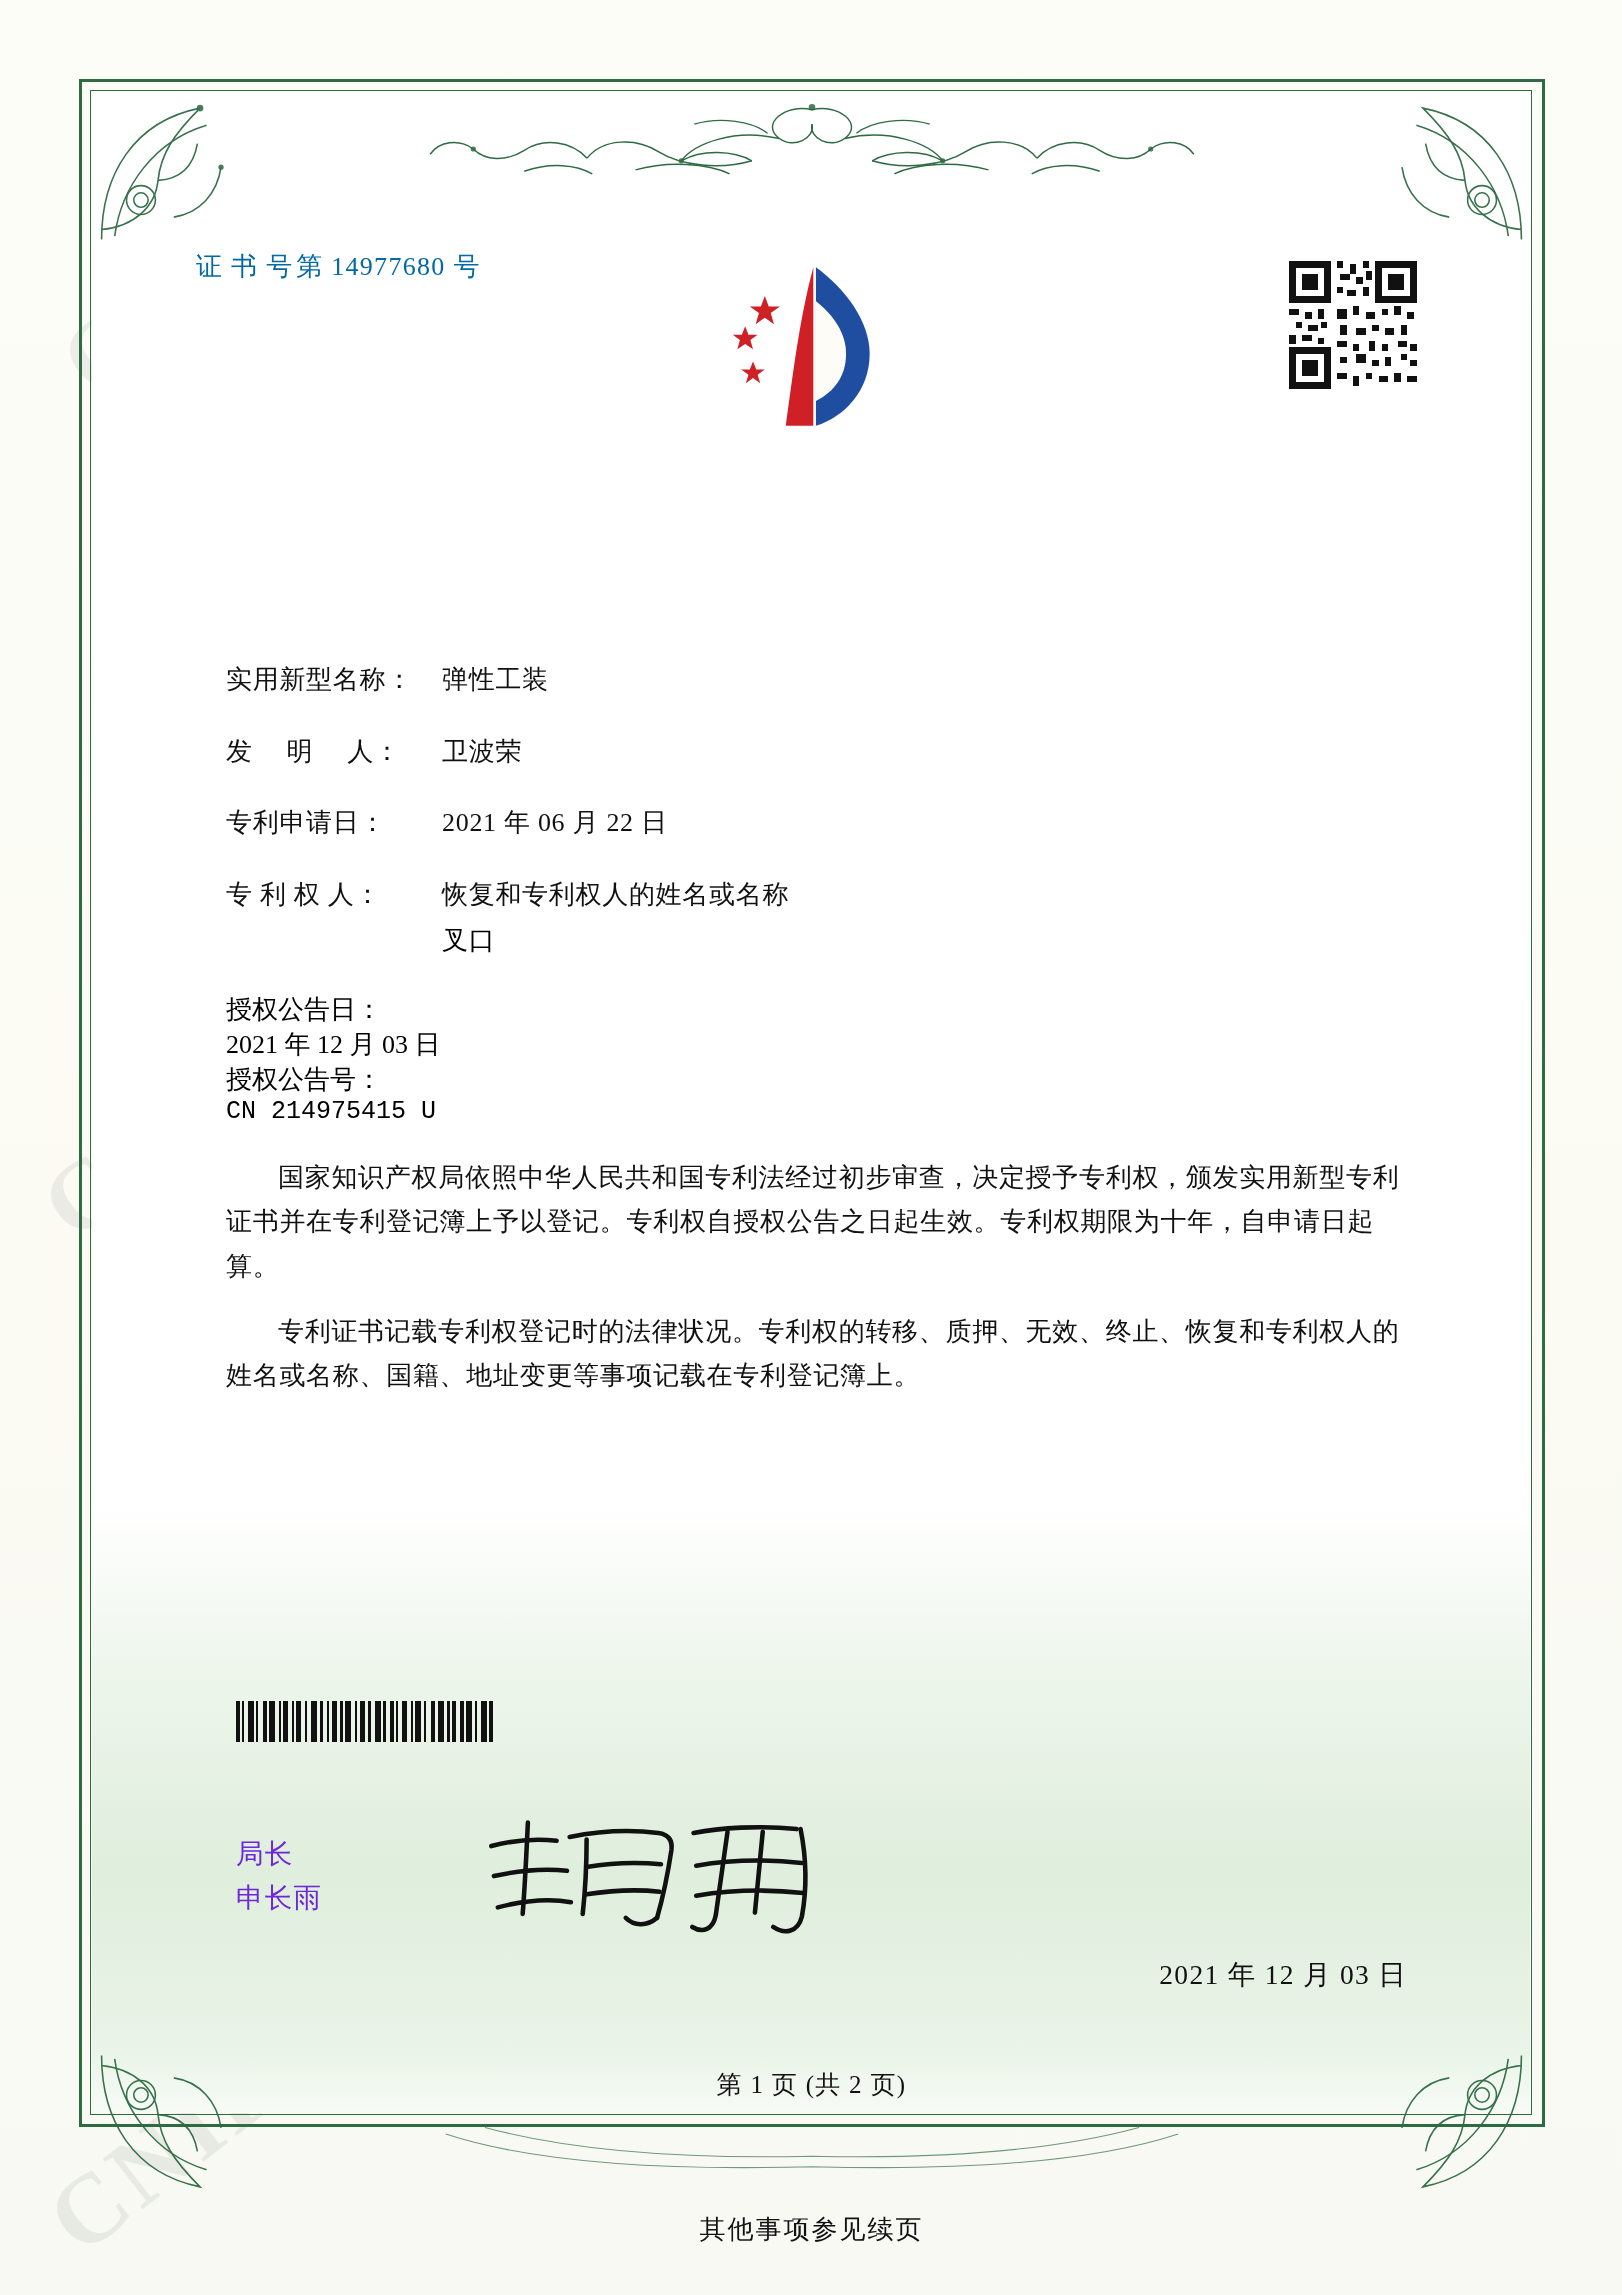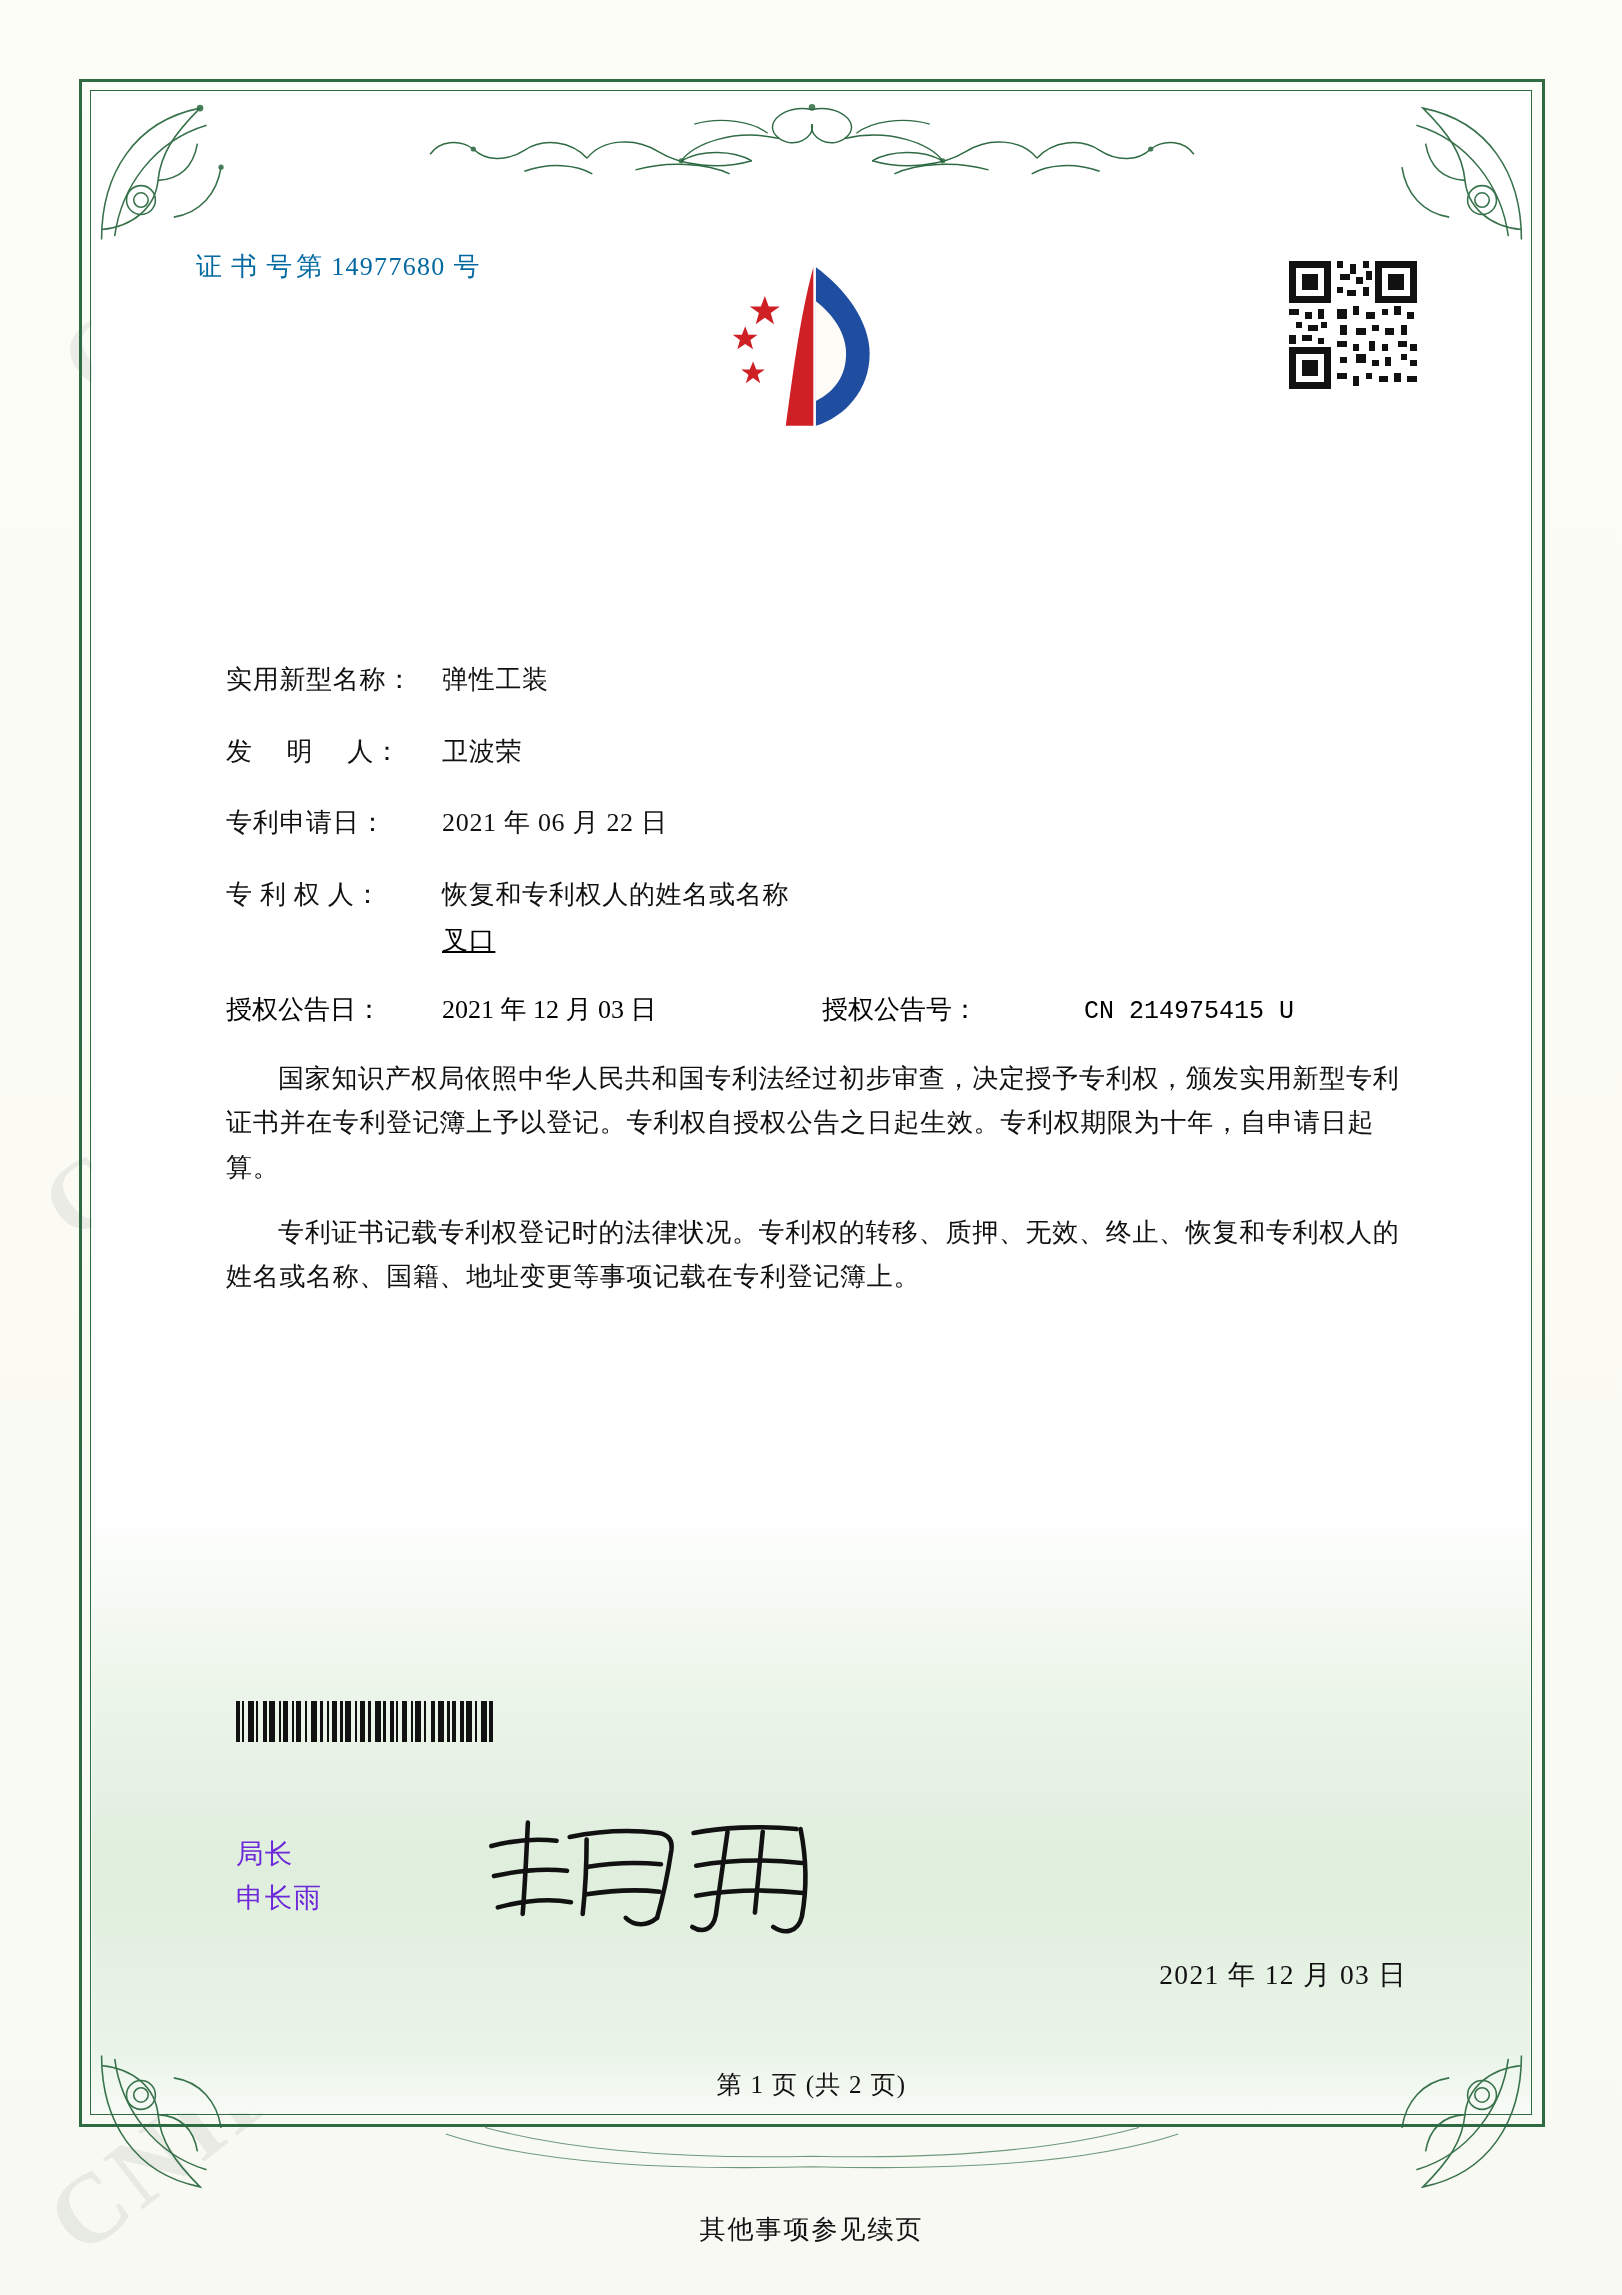--- a/index.html
+++ b/index.html
@@ -191,28 +191,28 @@
     font-family: "Liberation Mono", "DejaVu Sans Mono", monospace;
     font-size: 25px;
     letter-spacing: 0.7px;
   }
   .addr-second {
     margin-left: 216px;
     font-size: 26px;
     margin-top: -25px;
     margin-bottom: 34px;
     letter-spacing: 0.7px;
-    text-decoration: underline;
   }
 
   .dual-row {
     display: flex;
     align-items: baseline;
     margin-bottom: 30px;
     font-size: 26px;
+    flex-direction: column;
   }
   .dual-row .left-label { width: 216px; white-space: pre; }
   .dual-row .left-val { width: 380px; }
   .dual-row .right-label { width: 262px; white-space: pre; }
   .dual-row .right-val { font-family: "Liberation Mono","DejaVu Sans Mono", monospace; font-size: 25px; }
 
   .para {
     font-size: 26px;
     line-height: 1.72;
     text-indent: 52px;

